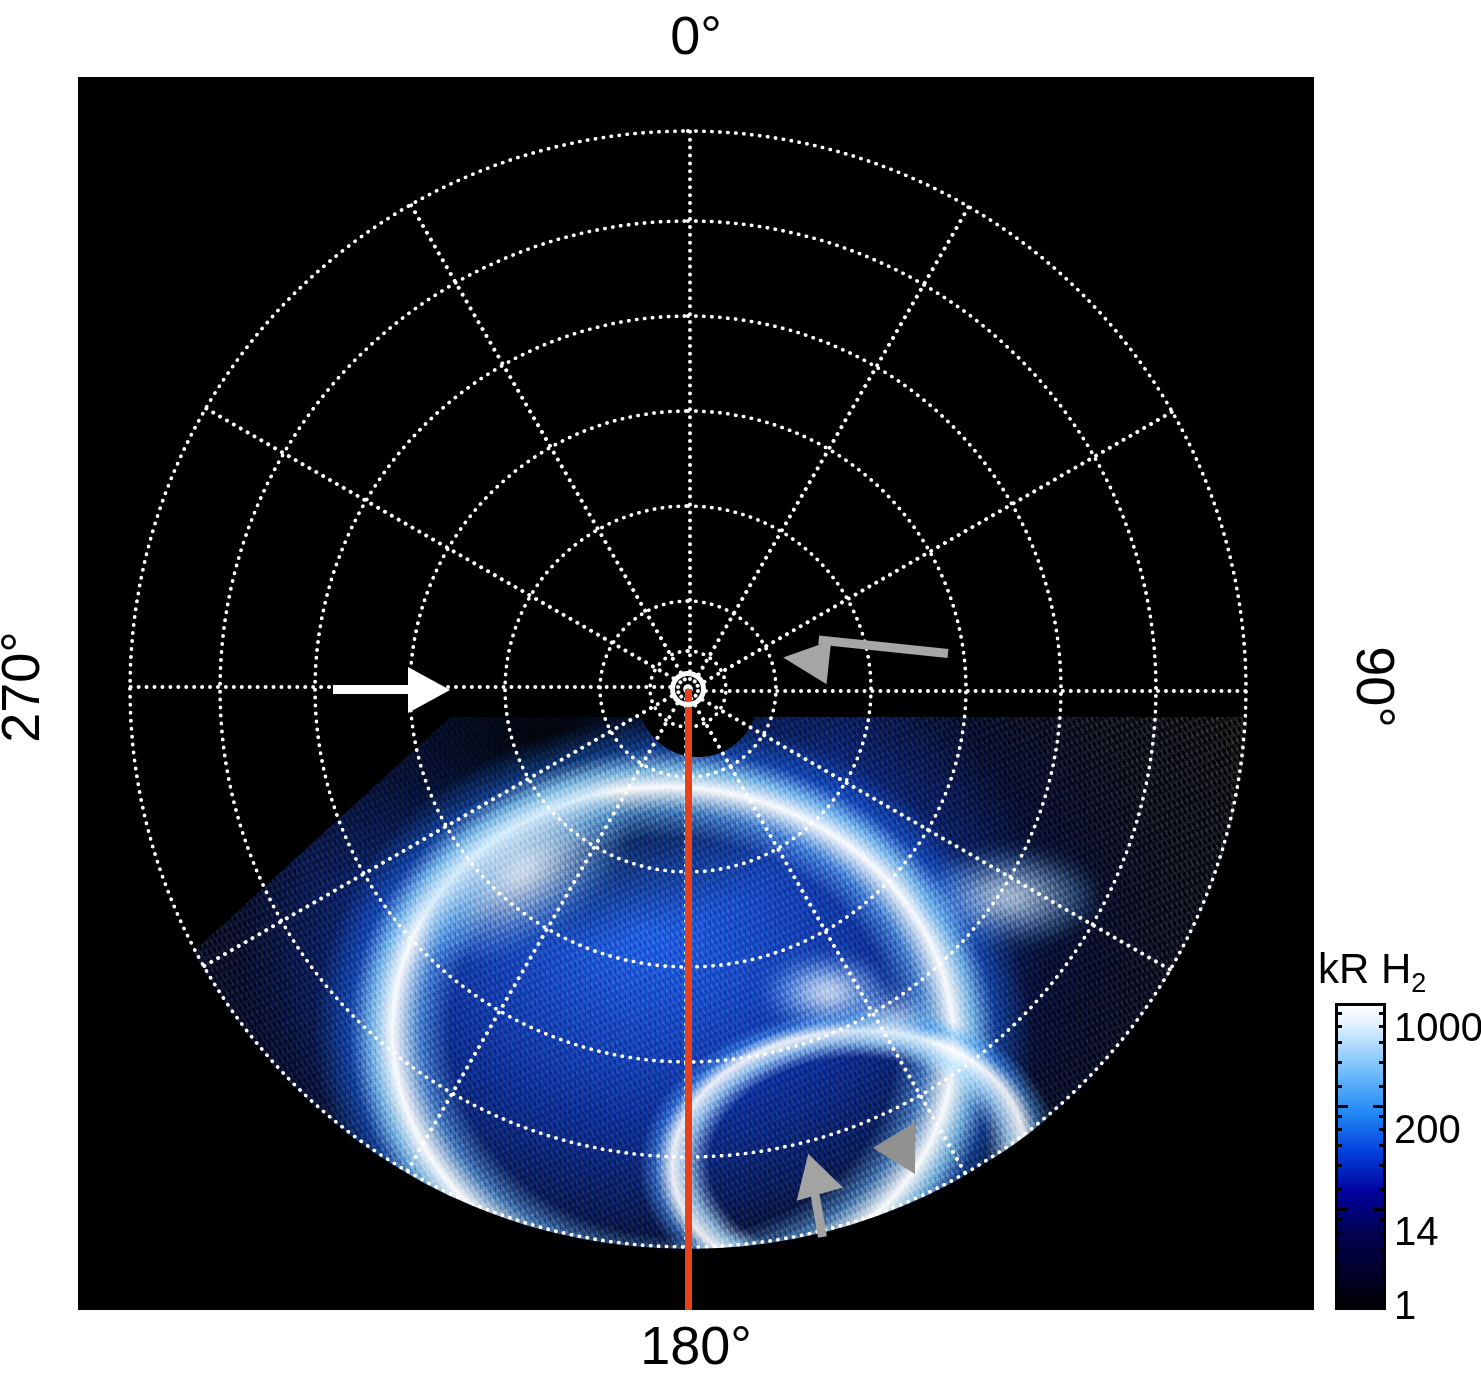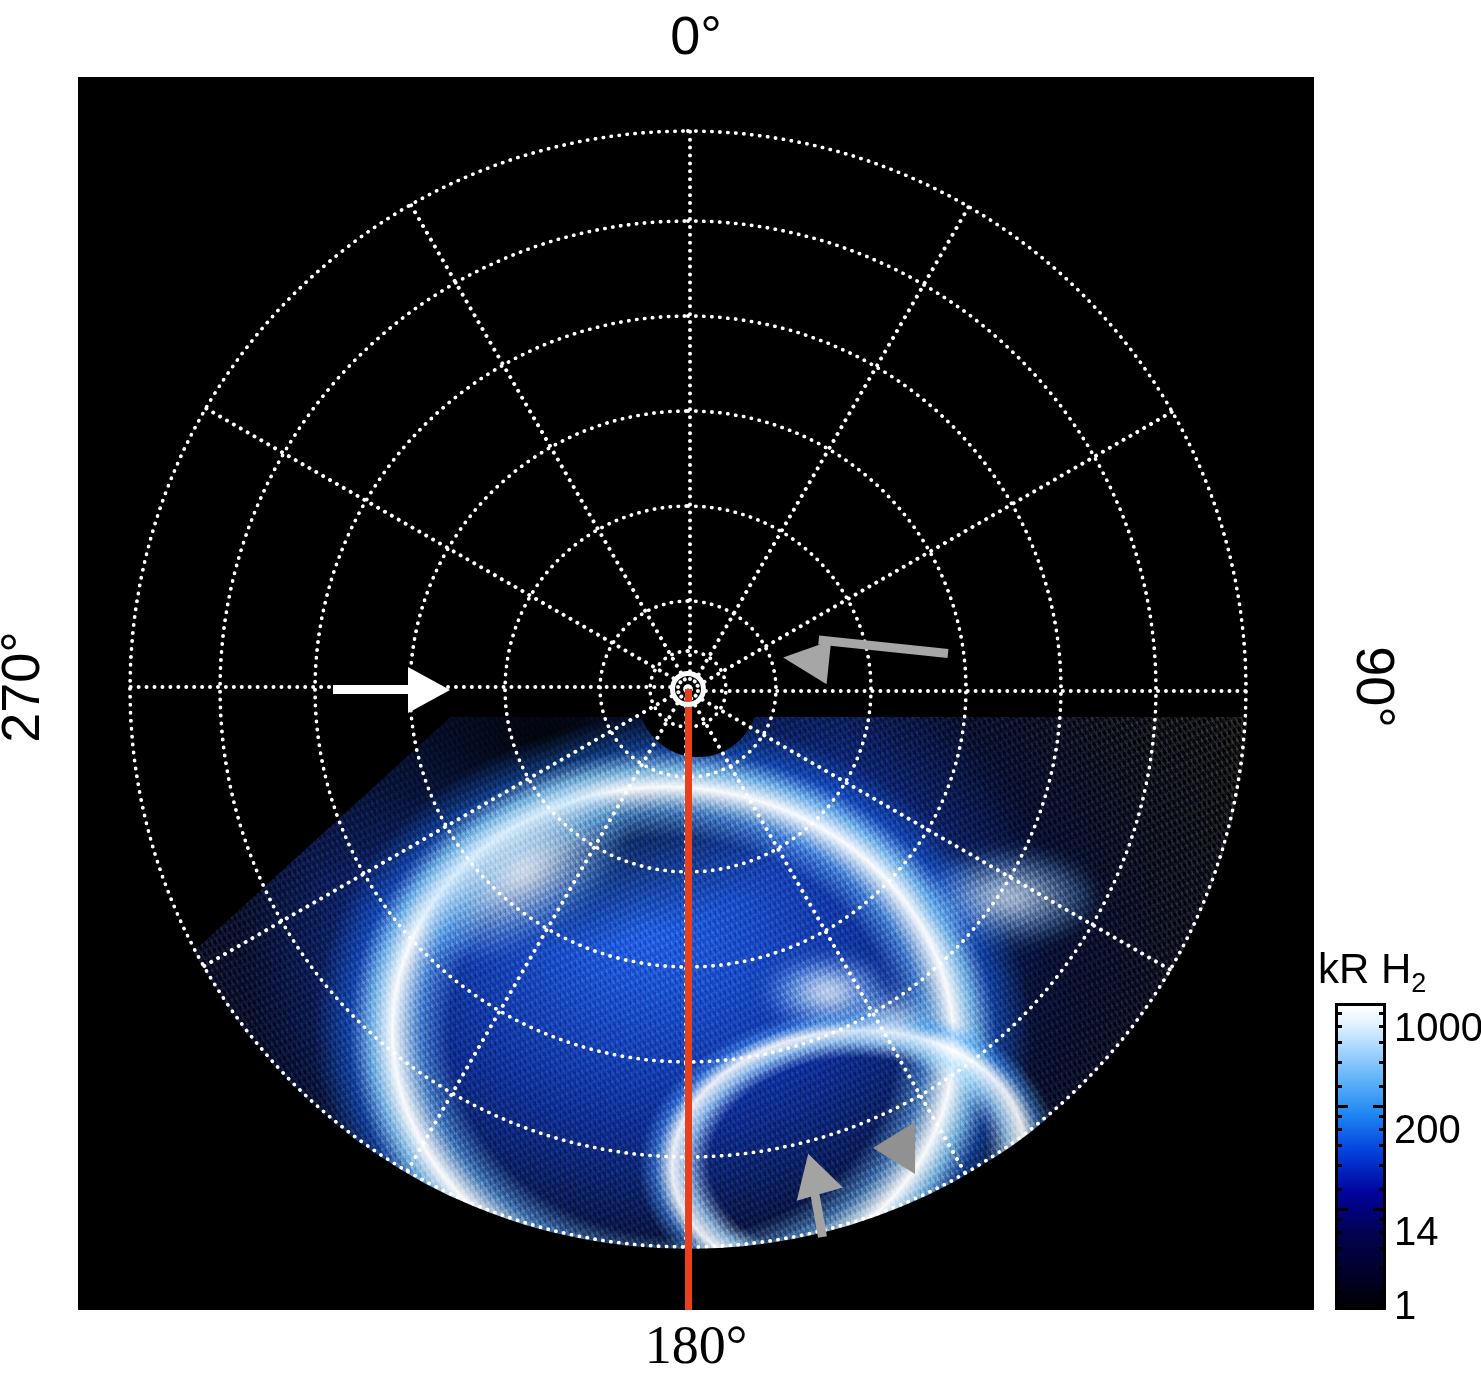--- a/index.html
+++ b/index.html
@@ -9,21 +9,21 @@
   #stage{position:absolute;left:0;top:0;width:1481px;height:1386px;}
 
   
   #plot-frame{position:absolute;left:78px;top:77px;width:1236px;height:1233px;
               background:#000000;overflow:hidden;}
 
   
   .axis-label{position:absolute;color:#000;font-size:54px;line-height:1;
               white-space:nowrap;font-family:"Liberation Sans", sans-serif;}
   #label-0{left:0;top:8px;width:1392px;text-align:center;}
-  #label-180{left:0;top:1318px;width:1392px;text-align:center;font-family:Liberation Serif, serif;}
+  #label-180{left:0;top:1318px;width:1392px;text-align:center;}
   #label-270{left:-60px;top:660px;width:160px;text-align:center;
              transform:rotate(-90deg);transform-origin:center center;}
   #label-90{left:1296px;top:660px;width:160px;text-align:center;
             transform:rotate(90deg);transform-origin:center center;}
 
   
   #aurora-clip{position:absolute;left:0;top:0;width:1236px;height:1233px;
      -webkit-clip-path:circle(560px at 610px 612px);
      clip-path:circle(560px at 610px 612px);}
 

